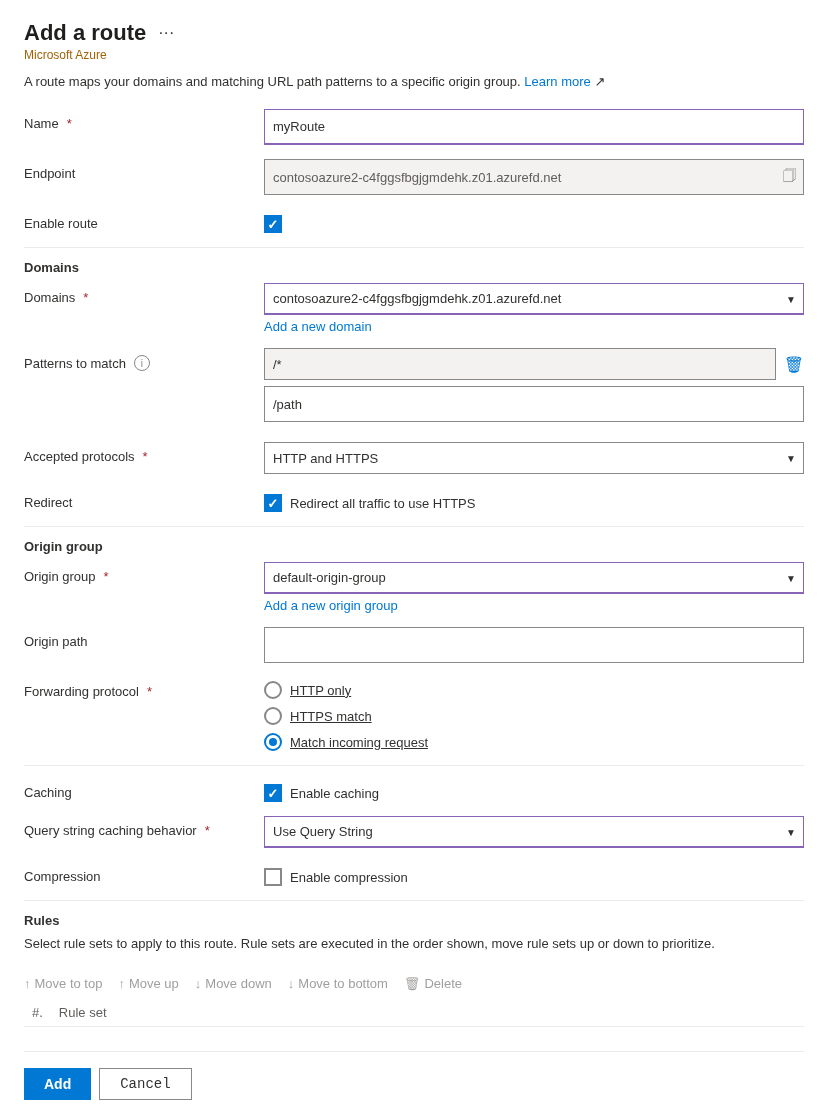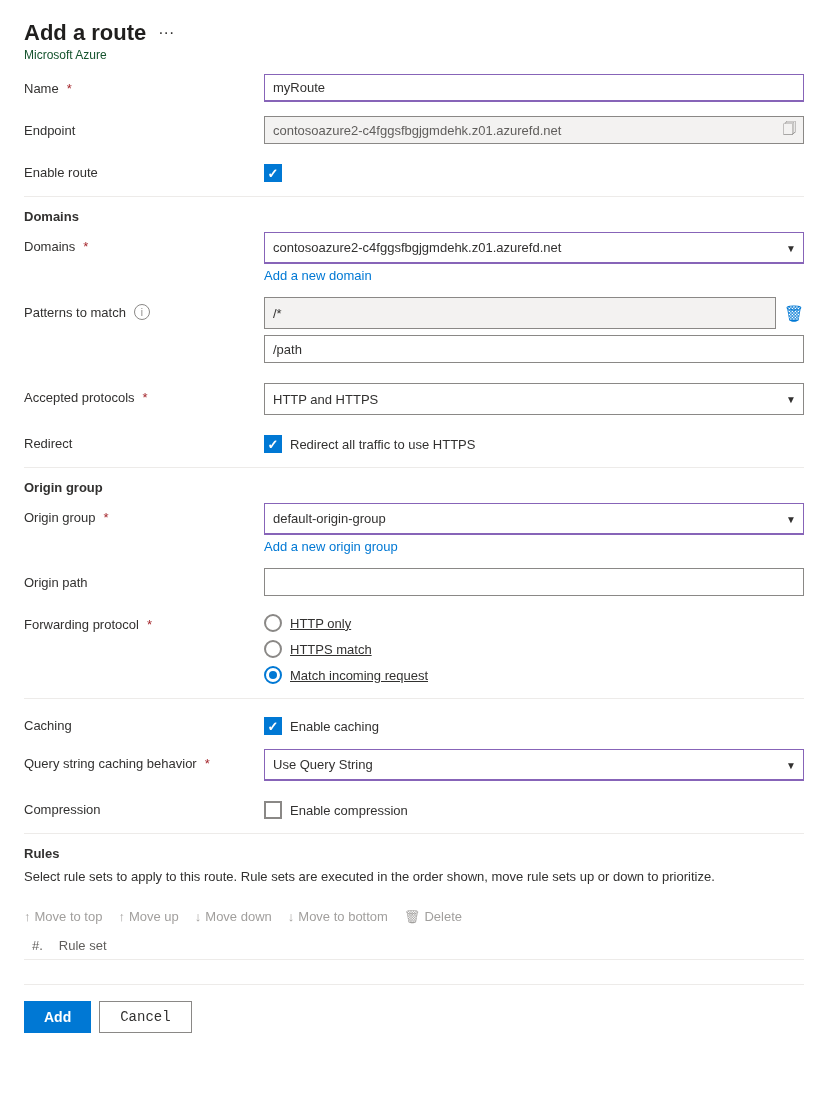--- a/index.html
+++ b/index.html
@@ -21,21 +21,21 @@
       display: inline-block;
     }
     .title-row {
       display: flex;
       align-items: center;
       gap: 8px;
       margin-bottom: 2px;
     }
     .subtitle {
       font-size: 12px;
-      color: #14532d;
+      color: #a16207;
       margin-bottom: 12px;
     }
     .description {
       font-size: 13px;
       color: #323130;
       margin-bottom: 20px;
     }
     .description a {
       color: #0078d4;
       text-decoration: none;
@@ -56,21 +56,21 @@
       gap: 8px;
     }
     .form-label .required {
       color: #a4262c;
     }
     .form-control {
       flex: 1;
     }
     .input-text {
       width: 100%;
-      height: 28px;
+      height: 36px;
       padding: 0 8px;
       border: 1px solid #8a8886;
       font-size: 13px;
       color: #323130;
       outline: none;
       background: #fff;
     }
     .input-active {
       border-color: #8764b8;
       border-bottom-width: 2px;
@@ -298,20 +298,25 @@
 <body>
 
 <div class="page-container">
 
   <div class="title-row">
     <h1 class="page-title">Add a route</h1>
     <button class="ellipsis-btn">···</button>
   </div>
   <div class="subtitle">Microsoft Azure</div>
 
+  <div class="description">
+    <span>A route maps your domains and matching URL path patterns to a specific origin group.</span>
+    <a href="#">Learn more</a>
+    <span> ↗</span>
+  </div>
 
   <div class="form-row">
     <div class="form-label">
       <span>Name</span>
       <span class="required">*</span>
     </div>
     <div class="form-control">
       <input type="text" class="input-text input-active" value="myRoute" style="">
     </div>
   </div>

